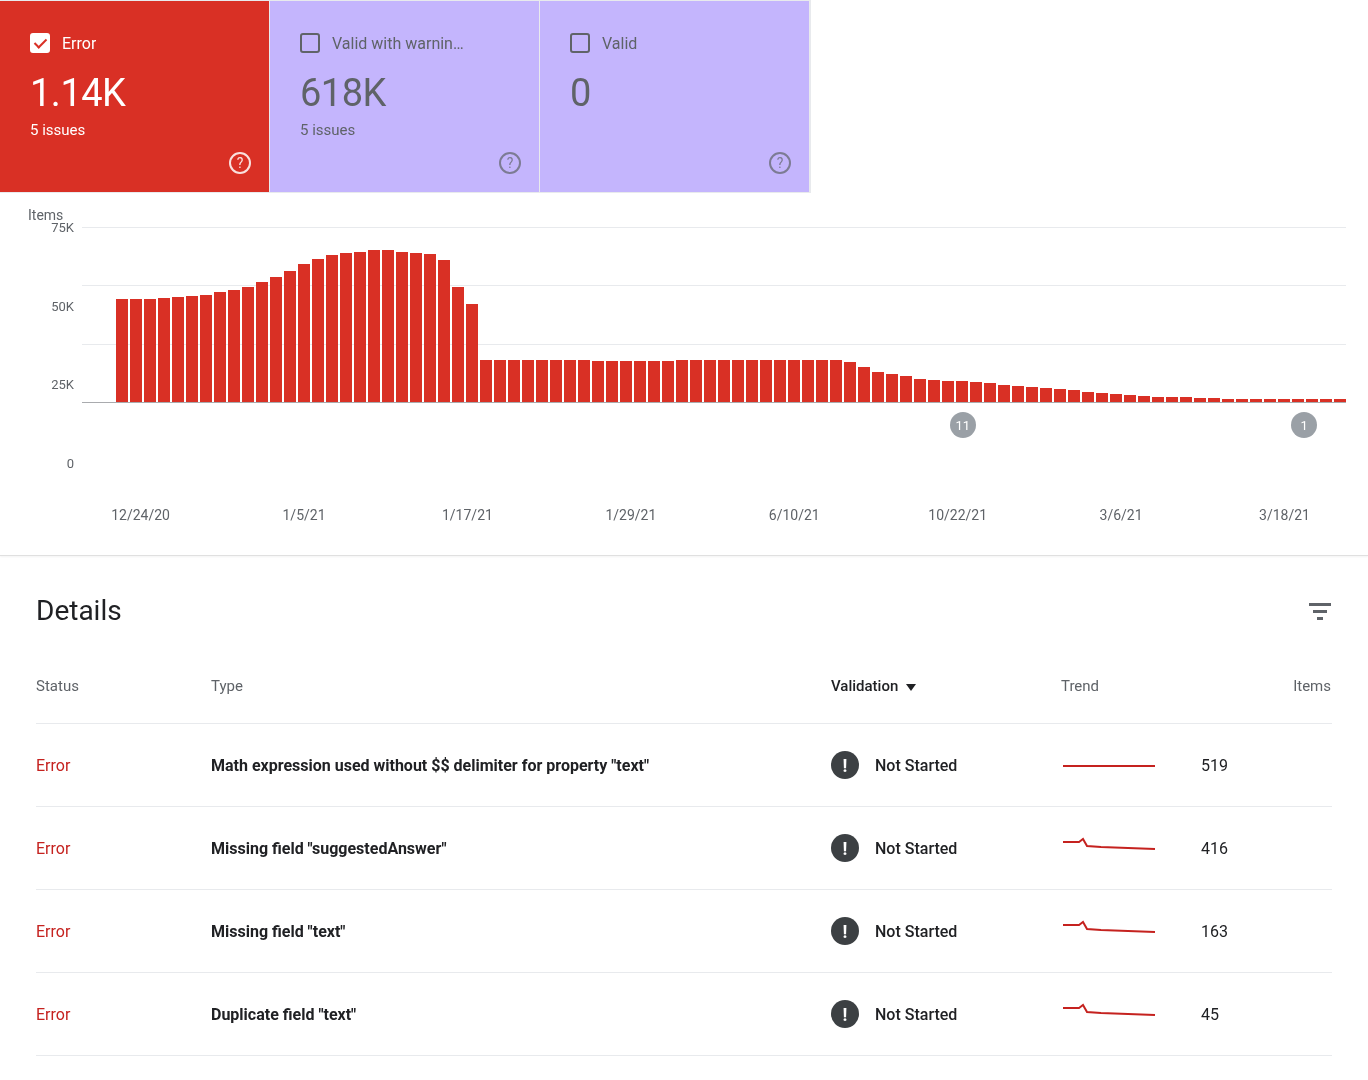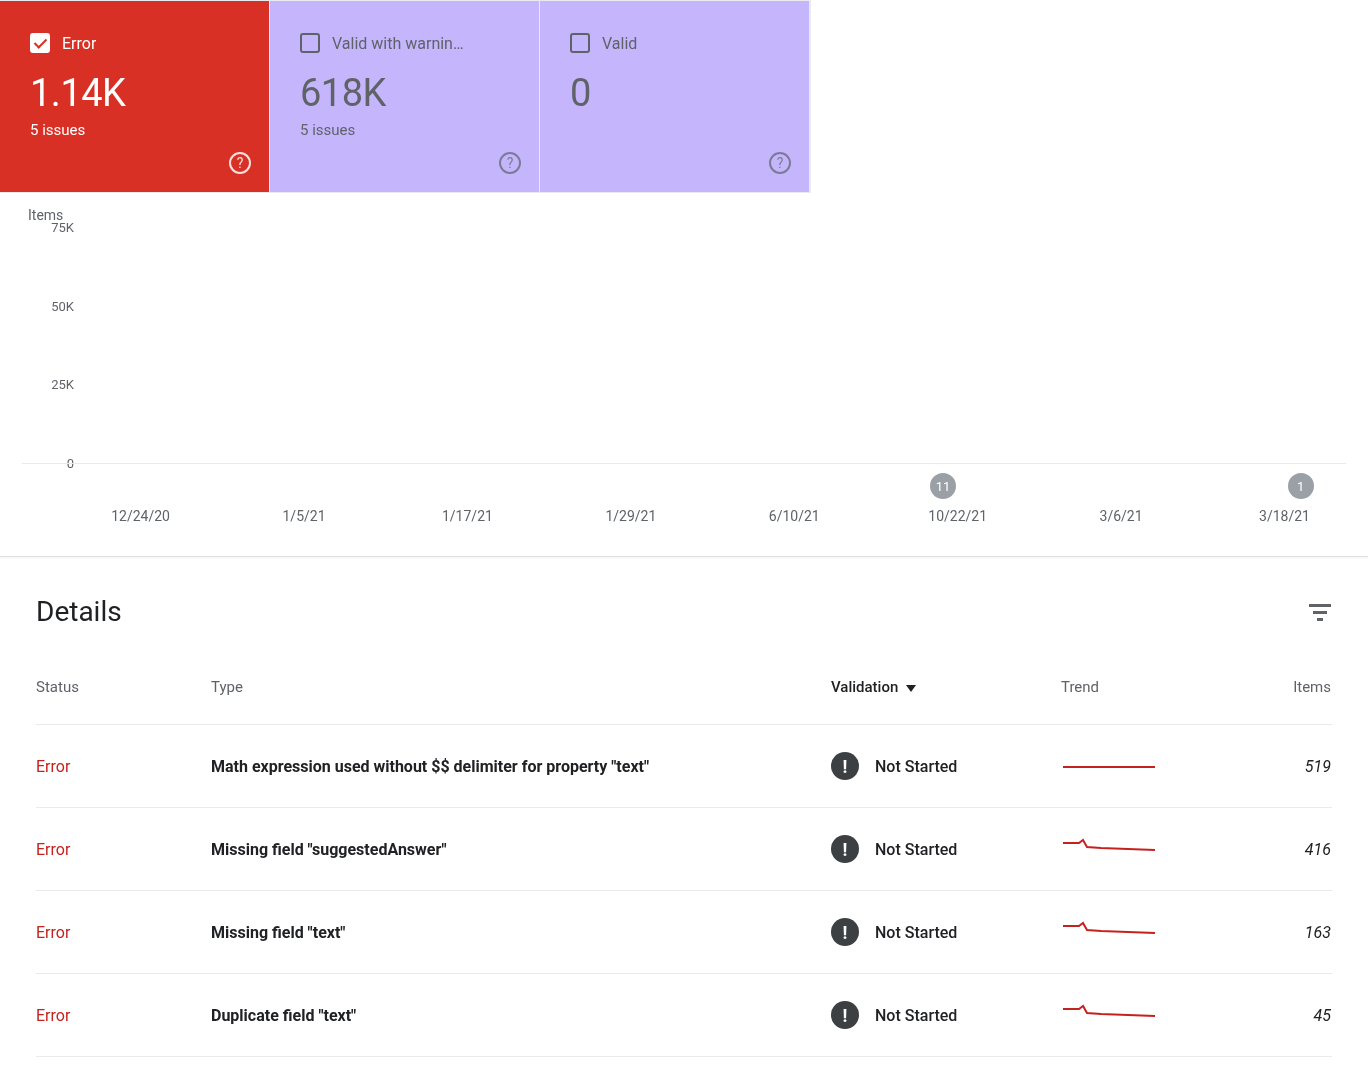--- a/index.html
+++ b/index.html
@@ -103,21 +103,20 @@
   }
   .y-title {
     font-size: 14px;
     color: #5f6368;
     margin-bottom: 4px;
     margin-left: 6px;
   }
   .plot-row {
     display: flex;
     position: relative;
-    flex-direction: column;
   }
   .y-axis {
     width: 60px;
     position: relative;
     height: 236px;
   }
   .y-tick {
     position: absolute;
     right: 8px;
     font-size: 13px;
@@ -236,21 +235,21 @@
   }
   .excl {
     width: 28px; height: 28px;
     background: #3c4043;
     border-radius: 50%;
     color: #fff;
     display: flex; align-items: center; justify-content: center;
     font-size: 18px; font-weight:700;
   }
   .trend-cell svg { width: 96px; height: 30px; }
-  .items-cell { text-align: right; color:#202124;font-style:italic; }
+  .items-cell { text-align: left; color:#202124; }
 </style>
 </head>
 <body>
 
 <div class="cards">
   <div class="card active">
     <div class="checkbox-row">
       <div class="checkbox"></div>
       <span class="cb-label">Error</span>
     </div>

